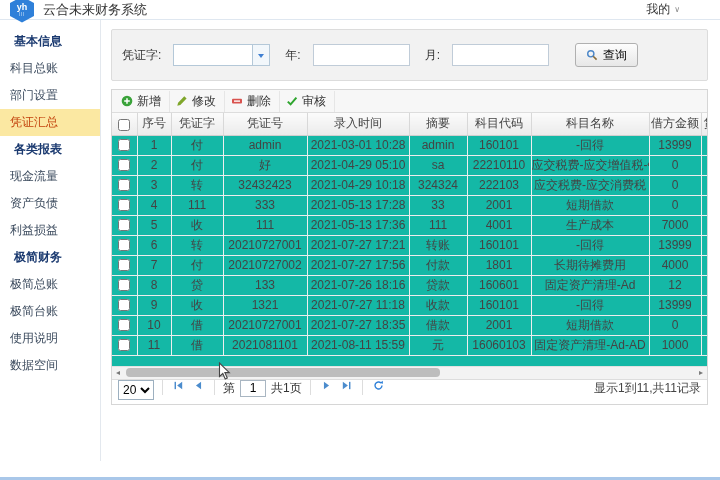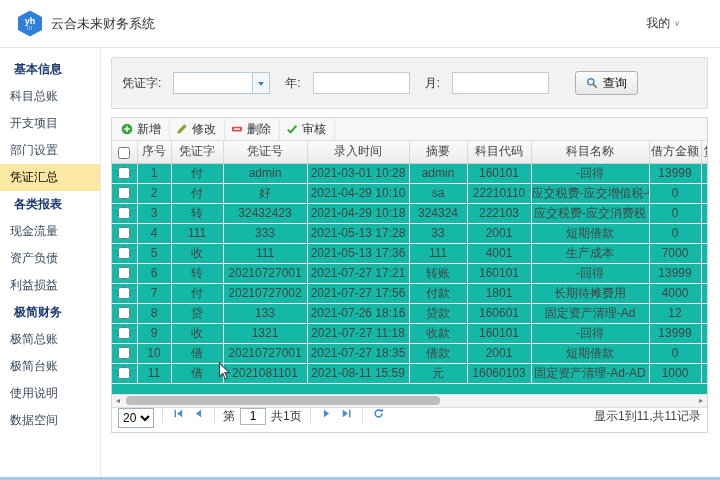--- a/index.html
+++ b/index.html
@@ -1,35 +1,35 @@
 <!DOCTYPE html>
 <html><head>
 <meta charset="utf-8">
 <style>
   *{margin:0;padding:0;box-sizing:border-box}
   html,body{width:720px;height:480px;overflow:hidden}
   body{font-family:"Liberation Sans","DejaVu Sans",sans-serif;font-size:12px;color:#333;background:#fff}
   .app{position:relative;width:720px;height:480px;background:#fff;border-bottom:3px solid #a9c7e9;overflow:hidden}
 
   
-  .hdr{height:48px;display:flex;align-items:center;padding:0 40px 0 18px;background:#fff;border-bottom:1px solid #dfe7f0}
+  .hdr{height:20px;display:flex;align-items:center;padding:0 40px 0 10px;background:#fff;border-bottom:1px solid #dfe7f0}
   .hex{width:24px;height:26px;background:#2f80d9;clip-path:polygon(50% 0,100% 25%,100% 75%,50% 100%,0 75%,0 25%);
        color:#fff;font-size:9px;font-weight:bold;display:flex;flex-direction:column;align-items:center;justify-content:center;line-height:1}
   .hex::after{content:"|||";font-size:4px;letter-spacing:1px;font-weight:normal}
   .ttl{font-size:13px;font-weight:normal;margin-left:9px}
   .user{margin-left:auto;display:flex;align-items:center;gap:4px;cursor:pointer}
   .caret{font-size:8px;color:#888}
 
   .bodyrow{display:flex;height:441px}
 
   
   .sidebar{width:101px;border-right:1px solid #e3e8ee;padding-top:8px;flex-shrink:0;background:#fff}
   .sb-sec{height:27px;line-height:27px;padding-left:14px;font-weight:bold;color:#1b3a70}
   .sb-item{height:27px;line-height:27px;padding-left:10px;color:#3c4b5e;cursor:pointer}
-  .sb-item.active{background:#fbe8a2;color:#000000}
+  .sb-item.active{background:#fbe8a2;color:#c2410c}
 
   
   .content{flex:1;padding:9px 12px 0 10px;overflow:hidden}
   .filter{height:52px;background:#f2f2f2;border:1px solid #dcdcdc;border-radius:2px;display:flex;align-items:center;padding:0 7px;gap:12px}
   .flabel{margin-left:3px;white-space:nowrap}
   .combo{width:97px;height:22px;background:#fff;border:1px solid #b4c8d8;display:flex;cursor:pointer}
   .combo-text{flex:1;line-height:20px;padding-left:4px}
   .combo-arrow{width:17px;border-left:1px solid #b4c8d8;background:#f2f7fb;display:flex;align-items:center;justify-content:center}
   .combo-arrow i{border:3px solid transparent;border-top:4px solid #3f7fd2;margin-top:4px}
   .finput{width:97px;height:22px;border:1px solid #c0ccd8;outline:none;padding:0 4px;font:inherit}
@@ -91,21 +91,20 @@
     <div class="user">
       <span>我的</span>
       <span class="caret">∨</span>
     </div>
   </header>
 
   <div class="bodyrow">
     <nav class="sidebar">
         <div class="sb-sec">基本信息</div>
         <div class="sb-item">科目总账</div>
-        <div class="sb-item">开支项目</div>
         <div class="sb-item">部门设置</div>
         <div class="sb-item active">凭证汇总</div>
         <div class="sb-sec">各类报表</div>
         <div class="sb-item">现金流量</div>
         <div class="sb-item">资产负债</div>
         <div class="sb-item">利益损益</div>
         <div class="sb-sec">极简财务</div>
         <div class="sb-item">极简总账</div>
         <div class="sb-item">极简台账</div>
         <div class="sb-item">使用说明</div>
@@ -200,21 +199,21 @@
                   <td>160101</td>
                   <td>-回得</td>
                   <td>13999</td>
                   <td></td>
                 </tr>
                 <tr>
                   <td><input type="checkbox" style=""></td>
                   <td>2</td>
                   <td>付</td>
                   <td>好</td>
-                  <td>2021-04-29 10:10</td>
+                  <td>2021-04-29 05:10</td>
                   <td>sa</td>
                   <td>22210110</td>
                   <td>应交税费-应交增值税-销项税额抵减</td>
                   <td>0</td>
                   <td></td>
                 </tr>
                 <tr>
                   <td><input type="checkbox" style=""></td>
                   <td>3</td>
                   <td>转</td>

